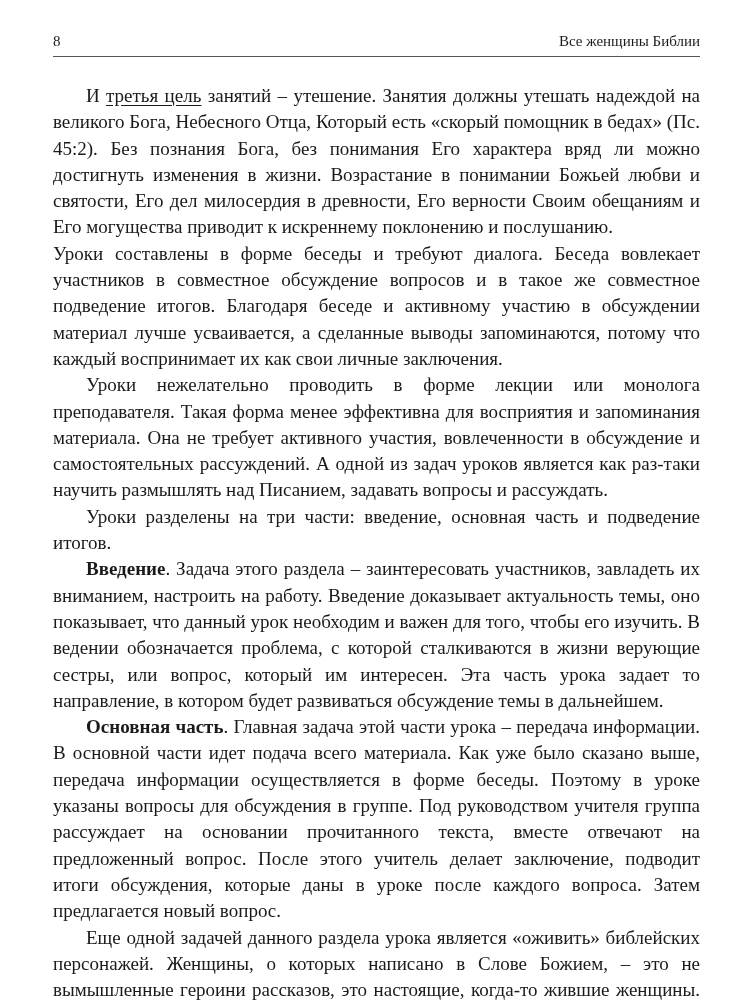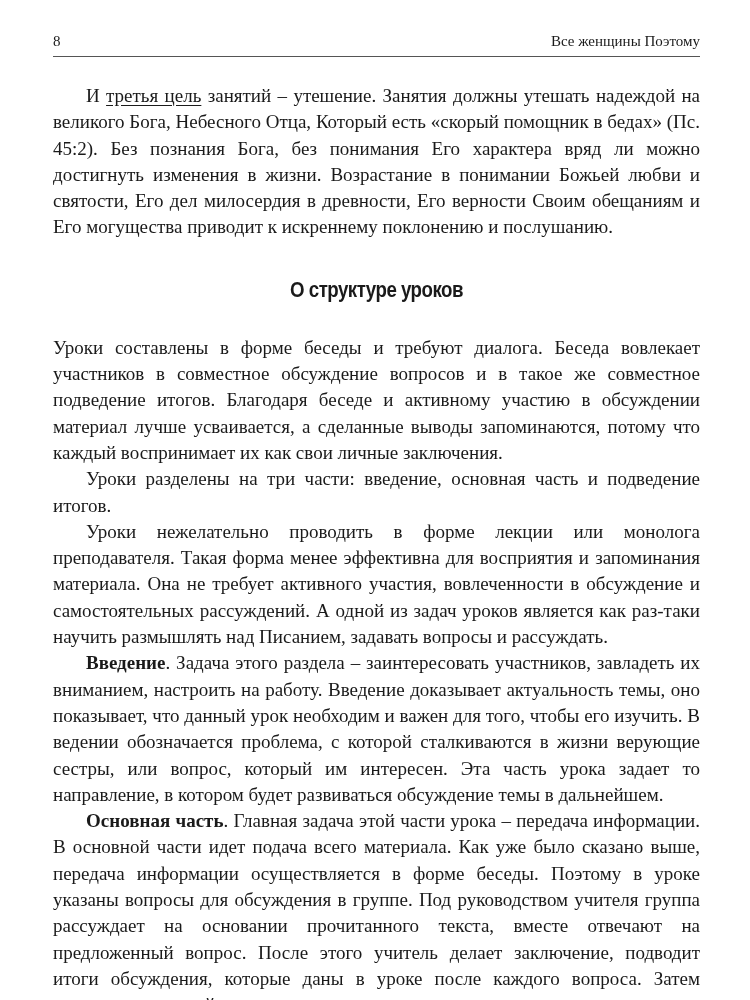--- a/index.html
+++ b/index.html
@@ -34,31 +34,28 @@
     }
     .heading-wrap { height: 94px; padding-top: 36px; box-sizing: border-box; }
     b { font-weight: bold; font-family: Liberation Serif, serif; }
   </style>
 </head>
 <body>
 
 <div class="page">
   <div class="running-head">
     <span class="page-number">8</span>
-    <span class="book-title">Все женщины Поэтому</span>
+    <span class="book-title">Все женщины Библии</span>
   </div>
   <div class="head-rule"></div>
 
   <div class="body">
     <p class="indent"><span>И </span><span class="u">третья цель</span><span> занятий – утешение. Занятия должны утешать надеждой на великого Бога, Небесного Отца, Который есть «скорый помощник в бедах» (Пс. 45:2). Без познания Бога, без понимания Его характера вряд ли можно достигнуть изменения в жизни. Возрастание в понимании Божьей любви и святости, Его дел милосердия в древности, Его верности Своим обещаниям и Его могущества приводит к искреннему поклонению и послушанию.</span></p>
 
-    <div class="heading-wrap">
-      <h2>О структуре уроков</h2>
-    </div>
 
     <p><span>Уроки составлены в форме беседы и требуют диалога. Беседа вовлекает участников в совместное обсуждение вопросов и в такое же совместное подведение итогов. Благодаря беседе и активному участию в обсуждении материал лучше усваивается, а сделанные выводы запоминаются, потому что каждый воспринимает их как свои личные заключения.</span></p>
+    <p class="indent"><span>Уроки нежелательно проводить в форме лекции или монолога преподавателя. Такая форма менее эффективна для восприятия и запоминания материала. Она не требует активного участия, вовлеченности в обсуждение и самостоятельных рассуждений. А одной из задач уроков является как раз-таки научить размышлять над Писанием, задавать вопросы и рассуждать.</span></p>
     <p class="indent"><span>Уроки разделены на три части: введение, основная часть и подведение итогов.</span></p>
-    <p class="indent"><span>Уроки нежелательно проводить в форме лекции или монолога преподавателя. Такая форма менее эффективна для восприятия и запоминания материала. Она не требует активного участия, вовлеченности в обсуждение и самостоятельных рассуждений. А одной из задач уроков является как раз-таки научить размышлять над Писанием, задавать вопросы и рассуждать.</span></p>
     <p class="indent"><b>Введение</b><span>. Задача этого раздела – заинтересовать участников, завладеть их вниманием, настроить на работу. Введение доказывает актуальность темы, оно показывает, что данный урок необходим и важен для того, чтобы его изучить. В ведении обозначается проблема, с которой сталкиваются в жизни верующие сестры, или вопрос, который им интересен. Эта часть урока задает то направление, в котором будет развиваться обсуждение темы в дальнейшем.</span></p>
     <p class="indent"><b>Основная часть</b><span>. Главная задача этой части урока – передача информации. В основной части идет подача всего материала. Как уже было сказано выше, передача информации осуществляется в форме беседы. Поэтому в уроке указаны вопросы для обсуждения в группе. Под руководством учителя группа рассуждает на основании прочитанного текста, вместе отвечают на предложенный вопрос. После этого учитель делает заключение, подводит итоги обсуждения, которые даны в уроке после каждого вопроса. Затем предлагается новый вопрос.</span></p>
     <p class="indent"><span>Еще одной задачей данного раздела урока является «оживить» библейских персонажей. Женщины, о которых написано в Слове Божием, – это не вымышленные героини рассказов, это настоящие, когда-то жившие женщины. Они</span></p>
   </div>
 </div>
 
 </body></html>

